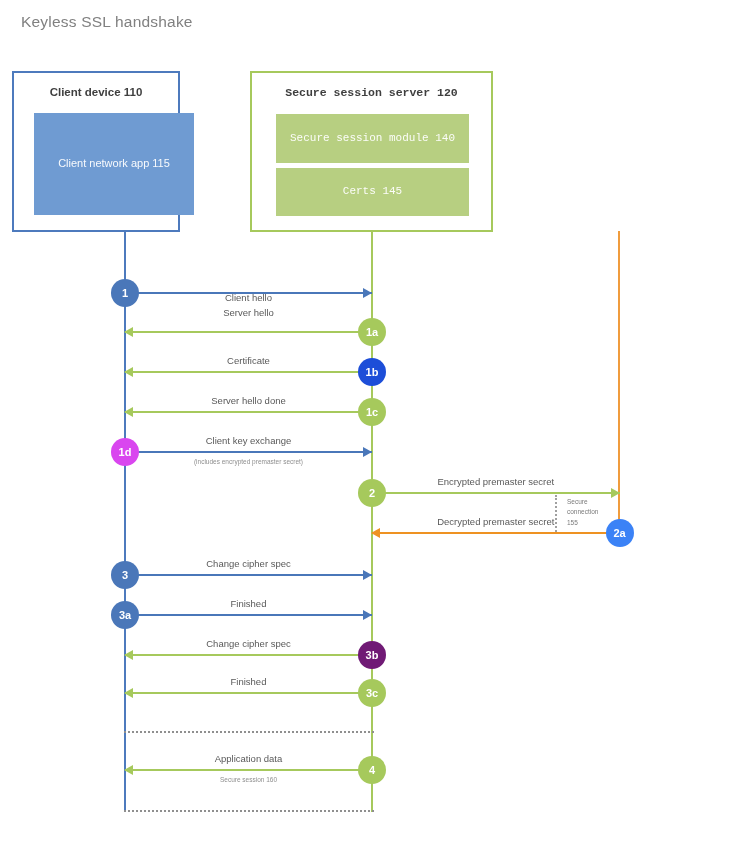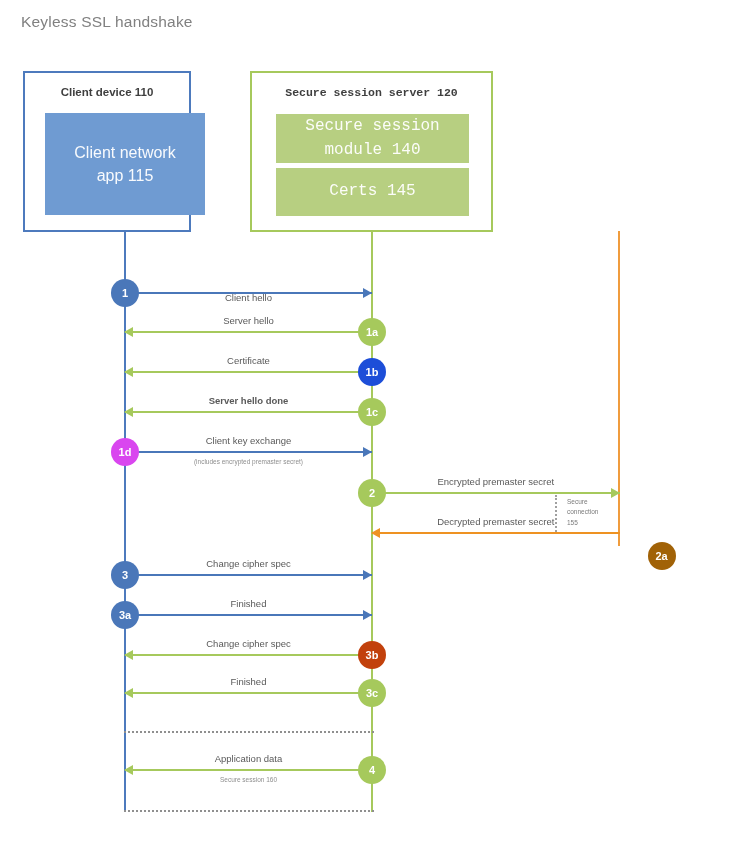--- a/index.html
+++ b/index.html
@@ -25,21 +25,21 @@
   }
 
   .module{
     position:absolute;display:flex;align-items:center;justify-content:center;
     text-align:center;box-sizing:border-box;
   }
   .module-blue{background:#6f9bd2;}
   .module-green{background:#b7cf81;}
   .module-orange{background:#e7ab66;}
   .module-label{
-    color:rgba(255,255,255,0.95);font-size:16px;line-height:1.45;
+    color:rgba(255,255,255,0.95);font-size:11px;line-height:1.45;
   }
   .module-label.wrap{max-width:112px;}
 
   .lifeline{position:absolute;width:2px;z-index:1;}
   .ll-blue{background:#4d7abd;}
   .ll-green{background:#a6c95c;}
   .ll-orange{background:#f09c3d;}
 
   .msg-line{position:absolute;height:2px;z-index:2;}
   .msg-head{position:absolute;width:0;height:0;z-index:2;
@@ -67,21 +67,21 @@
     position:absolute;font-size:6.5px;line-height:1.6;color:#7a7a7a;z-index:2;
   }
 </style>
 </head>
 <body>
 
 <div id="stage">
 
   <div id="diagram-title">Keyless SSL handshake</div>
 
-  <div class="box box-blue" style="left:23px;top:71px;width:168px;height:161px">
+  <div class="box box-blue" style="left:12px;top:71px;width:168px;height:161px">
     <div class="box-title">Client device 110</div>
     <div class="module module-blue" style="left:20px;top:40px;width:160px;height:102px">
       <span class="module-label wrap">Client network app 115</span>
     </div>
   </div>
 
   <div class="box box-green" style="left:250px;top:71px;width:243px;height:161px">
     <div class="box-title">Secure session server 120</div>
     <div class="module module-green" style="left:24px;top:41px;width:193px;height:49px">
       <span class="module-label">Secure session module 140</span>
@@ -103,53 +103,53 @@
   <div class="note-text" style="left:567px;top:497px;width:42px">Secure connection 155</div>
 
   <div id="messages">
       <div class="msg-line" style="left: 125px; top: 292px; width: 247px; background: rgb(74, 119, 185);"></div>
       <div class="msg-head" style="left: 363px; top: 288px; border-left: 9px solid rgb(74, 119, 185);"></div>
       <div class="msg-badge" style="left: 111px; top: 279px; background: rgb(74, 119, 185);">1</div>
       <div class="msg-label" style="left: 138.5px; top: 292px;">Client hello</div>
       <div class="msg-line" style="left: 125px; top: 331px; width: 247px; background: rgb(166, 201, 92);"></div>
       <div class="msg-head" style="left: 124px; top: 327px; border-right: 9px solid rgb(166, 201, 92);"></div>
       <div class="msg-badge" style="left: 358px; top: 318px; background: rgb(166, 201, 92);">1a</div>
-      <div class="msg-label" style="left: 138.5px; top: 315px;">Server hello</div>
+      <div class="msg-label" style="left: 138.5px; top: 307px;">Server hello</div>
       <div class="msg-line" style="left: 125px; top: 371px; width: 247px; background: rgb(166, 201, 92);"></div>
       <div class="msg-head" style="left: 124px; top: 367px; border-right: 9px solid rgb(166, 201, 92);"></div>
       <div class="msg-badge" style="left: 358px; top: 358px; background: #1d4ed8;">1b</div>
       <div class="msg-label" style="left: 138.5px; top: 355px;">Certificate</div>
       <div class="msg-line" style="left: 125px; top: 411px; width: 247px; background: rgb(166, 201, 92);"></div>
       <div class="msg-head" style="left: 124px; top: 407px; border-right: 9px solid rgb(166, 201, 92);"></div>
       <div class="msg-badge" style="left: 358px; top: 398px; background: rgb(166, 201, 92);">1c</div>
-      <div class="msg-label" style="left: 138.5px; top: 395px; font-weight: bold;">Server hello done</div>
+      <div class="msg-label" style="left: 138.5px; top: 395px;">Server hello done</div>
       <div class="msg-line" style="left: 125px; top: 451px; width: 247px; background: rgb(74, 119, 185);"></div>
       <div class="msg-head" style="left: 363px; top: 447px; border-left: 9px solid rgb(74, 119, 185);"></div>
       <div class="msg-badge" style="left: 111px; top: 438px; background: #d946ef;">1d</div>
       <div class="msg-label" style="left: 138.5px; top: 435px;">Client key exchange</div>
       <div class="msg-sublabel" style="left: 138.5px; top: 458px;">(includes encrypted premaster secret)</div>
       <div class="msg-line" style="left: 372px; top: 492px; width: 247.5px; background: rgb(166, 201, 92);"></div>
       <div class="msg-head" style="left: 610.5px; top: 488px; border-left: 9px solid rgb(166, 201, 92);"></div>
       <div class="msg-badge" style="left: 358px; top: 479px; background: rgb(166, 201, 92);">2</div>
       <div class="msg-label" style="left: 385.75px; top: 476px;">Encrypted premaster secret</div>
       <div class="msg-line" style="left: 372px; top: 532px; width: 247.5px; background: rgb(238, 146, 34);"></div>
       <div class="msg-head" style="left: 371px; top: 528px; border-right: 9px solid rgb(238, 146, 34);"></div>
-      <div class="msg-badge" style="left: 605.5px; top: 542px; background: #a16207; margin-left: 42px;">2a</div>
+      <div class="msg-badge" style="left: 605.5px; top: 519px; background: #3b82f6;">2a</div>
       <div class="msg-label" style="left: 385.75px; top: 516px;">Decrypted premaster secret</div>
       <div class="msg-line" style="left: 125px; top: 574px; width: 247px; background: rgb(74, 119, 185);"></div>
       <div class="msg-head" style="left: 363px; top: 570px; border-left: 9px solid rgb(74, 119, 185);"></div>
       <div class="msg-badge" style="left: 111px; top: 561px; background: rgb(74, 119, 185);">3</div>
       <div class="msg-label" style="left: 138.5px; top: 558px;">Change cipher spec</div>
       <div class="msg-line" style="left: 125px; top: 614px; width: 247px; background: rgb(74, 119, 185);"></div>
       <div class="msg-head" style="left: 363px; top: 610px; border-left: 9px solid rgb(74, 119, 185);"></div>
       <div class="msg-badge" style="left: 111px; top: 601px; background: rgb(74, 119, 185);">3a</div>
       <div class="msg-label" style="left: 138.5px; top: 598px;">Finished</div>
       <div class="msg-line" style="left: 125px; top: 654px; width: 247px; background: rgb(166, 201, 92);"></div>
       <div class="msg-head" style="left: 124px; top: 650px; border-right: 9px solid rgb(166, 201, 92);"></div>
-      <div class="msg-badge" style="left: 358px; top: 641px; background: #c2410c;">3b</div>
+      <div class="msg-badge" style="left: 358px; top: 641px; background: #701a75;">3b</div>
       <div class="msg-label" style="left: 138.5px; top: 638px;">Change cipher spec</div>
       <div class="msg-line" style="left: 125px; top: 692px; width: 247px; background: rgb(166, 201, 92);"></div>
       <div class="msg-head" style="left: 124px; top: 688px; border-right: 9px solid rgb(166, 201, 92);"></div>
       <div class="msg-badge" style="left: 358px; top: 679px; background: rgb(166, 201, 92);">3c</div>
       <div class="msg-label" style="left: 138.5px; top: 676px;">Finished</div>
       <div class="msg-line" style="left: 125px; top: 769px; width: 247px; background: rgb(166, 201, 92);"></div>
       <div class="msg-head" style="left: 124px; top: 765px; border-right: 9px solid rgb(166, 201, 92);"></div>
       <div class="msg-badge" style="left: 358px; top: 756px; background: rgb(166, 201, 92);">4</div>
       <div class="msg-label" style="left: 138.5px; top: 753px;">Application data</div>
       <div class="msg-sublabel" style="left: 138.5px; top: 776px;">Secure session 160</div>

